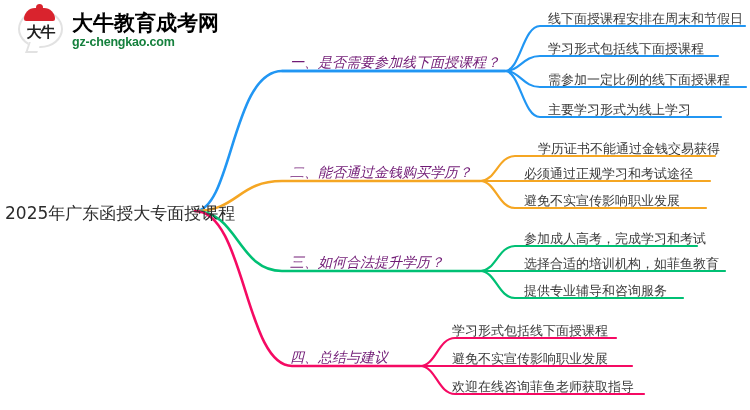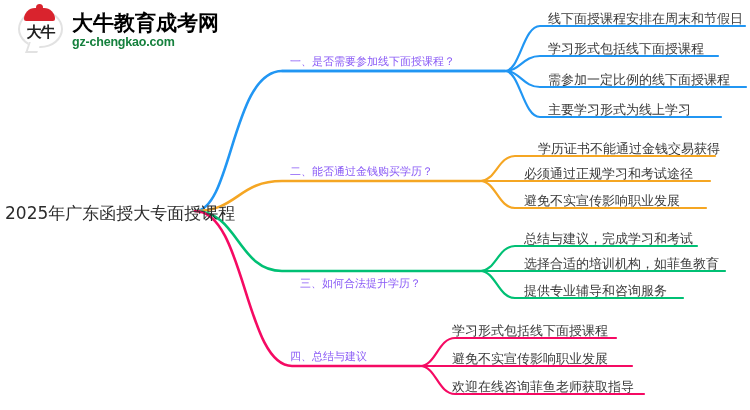--- a/index.html
+++ b/index.html
@@ -61,21 +61,21 @@
   
   .node{
     position:absolute;white-space:nowrap;
     font-family:"DejaVu Sans","Liberation Sans",sans-serif;
     color:#3c3c3c;
   }
   .node-root{
     font-size:17px;color:#2c2c2c;letter-spacing:0px;
   }
   .node-l1{
-    font-size:11px;color:#8b5cf6;
+    font-size:14px;color:#701a75;font-style:italic;
   }
   .node-l2{
     font-size:13px;color:#3a3a3a;
   }
 </style>
 </head>
 <body>
 
 <div id="root-canvas">
 
@@ -121,33 +121,33 @@
     <div class="logo-text">
       <div class="logo-title">大牛教育成考网</div>
       <div class="logo-sub">gz-chengkao.com</div>
     </div>
   </div>
 
   <div class="node node-root" style="left:5px;top:202px;">2025年广东函授大专面授课程</div>
 
   <div class="node node-l1" style="left:290px;top:54px;">一、是否需要参加线下面授课程？</div>
   <div class="node node-l1" style="left:290px;top:164px;">二、能否通过金钱购买学历？</div>
-  <div class="node node-l1" style="left:300px;top:254px;margin-top:22px;">三、如何合法提升学历？</div>
+  <div class="node node-l1" style="left:290px;top:254px;">三、如何合法提升学历？</div>
   <div class="node node-l1" style="left:290px;top:349px;">四、总结与建议</div>
 
   <div class="node node-l2" style="left:548px;top:10px;">线下面授课程安排在周末和节假日</div>
   <div class="node node-l2" style="left:548px;top:40px;">学习形式包括线下面授课程</div>
   <div class="node node-l2" style="left:548px;top:71px;">需参加一定比例的线下面授课程</div>
   <div class="node node-l2" style="left:548px;top:101px;">主要学习形式为线上学习</div>
 
   <div class="node node-l2" style="left:524px;top:140px;margin-left:14px;">学历证书不能通过金钱交易获得</div>
   <div class="node node-l2" style="left:524px;top:165px;">必须通过正规学习和考试途径</div>
   <div class="node node-l2" style="left:524px;top:192px;">避免不实宣传影响职业发展</div>
 
-  <div class="node node-l2" style="left:524px;top:230px;">总结与建议，完成学习和考试</div>
+  <div class="node node-l2" style="left:524px;top:230px;">参加成人高考，完成学习和考试</div>
   <div class="node node-l2" style="left:524px;top:255px;">选择合适的培训机构，如菲鱼教育</div>
   <div class="node node-l2" style="left:524px;top:282px;">提供专业辅导和咨询服务</div>
 
   <div class="node node-l2" style="left:452px;top:322px;">学习形式包括线下面授课程</div>
   <div class="node node-l2" style="left:452px;top:350px;">避免不实宣传影响职业发展</div>
   <div class="node node-l2" style="left:452px;top:378px;">欢迎在线咨询菲鱼老师获取指导</div>
 
 </div>
 
 </body></html>

